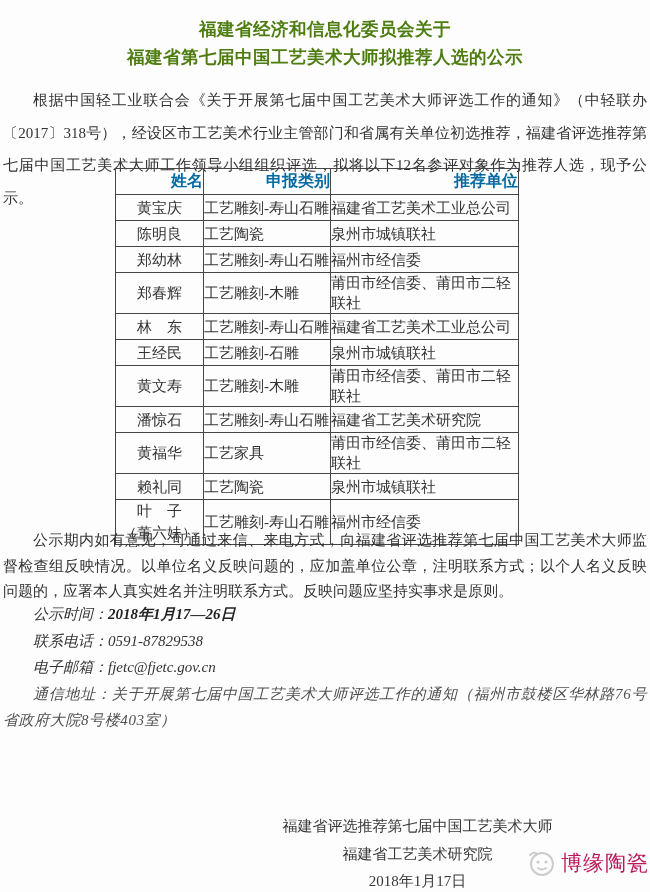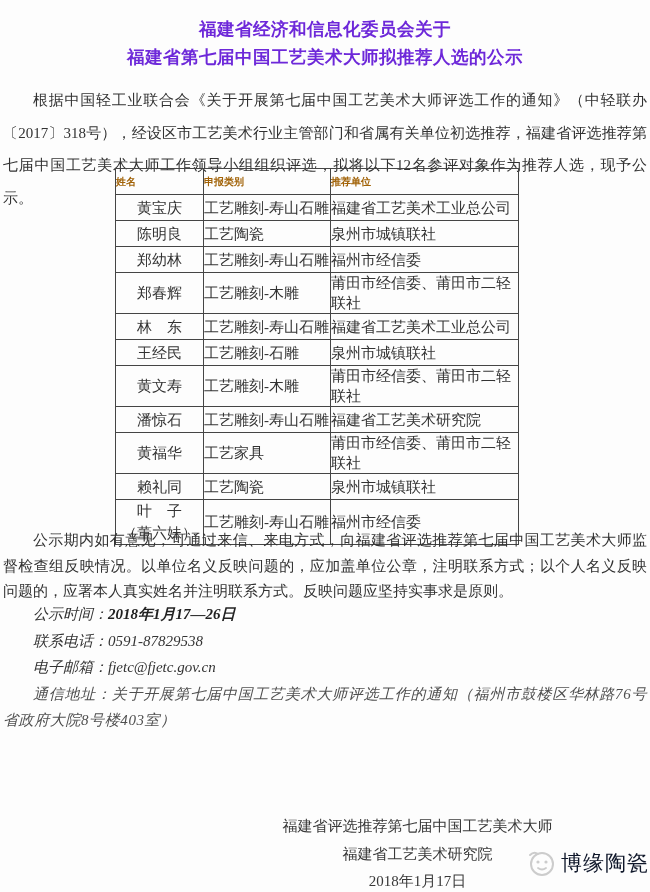--- a/index.html
+++ b/index.html
@@ -10,21 +10,21 @@
     font-family:"Liberation Serif", serif;
     color:#2e2e2e;
     overflow:hidden;
   }
   
   .title-block {
     position:absolute; top:15px; left:0; width:650px;
     text-align:center;
   }
   .title-line {
-    font-size:17.5px; font-weight:bold; color:#6d28d9;
+    font-size:17.5px; font-weight:bold; color:#4d7c0f;
     line-height:28px; letter-spacing:0.5px;
   }
   
   .para {
     position:absolute; left:3px; width:644px;
     font-size:15px; text-align:justify;
     text-indent:2em; color:#323232;
   }
   .para-1 { top:84px; line-height:32.5px; }
   .para-2 { top:528px; line-height:25.5px; }
@@ -34,22 +34,22 @@
     border-collapse:collapse; table-layout:fixed;
     width:403px;
   }
   .doc-table th, .doc-table td {
     border:1px solid #454545;
     font-size:15px; color:#333333;
     vertical-align:middle;
     padding:0;
   }
   .doc-table th {
-    height:25px; font-size:10px; font-weight:bold;
-    text-align:left; color:#a16207;
+    height:25px; font-size:16px; font-weight:bold;
+    text-align:right; color:#0369a1;
   }
   .col-name { width:88px; }
   .col-cat  { width:127px; }
   .col-org  { width:188px; }
   .cell-name {
     height:25px; text-align:center;
     white-space:pre-line; line-height:22px;
   }
   .cell-cat, .cell-org {
     height:25px; text-align:left; padding-left:9px;
@@ -71,21 +71,21 @@
     text-align:center; font-size:15px; color:#383838;
   }
   .signature-line { line-height:27.5px; }
   
   .watermark {
     position:absolute; top:848px; left:526px;
     display:flex; align-items:center; gap:5px;
     color:#c6c6c6;
   }
   .watermark-text {
-    font-size:21px; letter-spacing:1px; color:#0f172a;
+    font-size:21px; letter-spacing:1px; color:#be185d;
   }
   .watermark-logo { width:30px; height:30px; }
 </style>
 </head>
 <body>
 
 <div class="page">
 
   <div class="title-block">
     <div class="title-line">福建省经济和信息化委员会关于</div>

